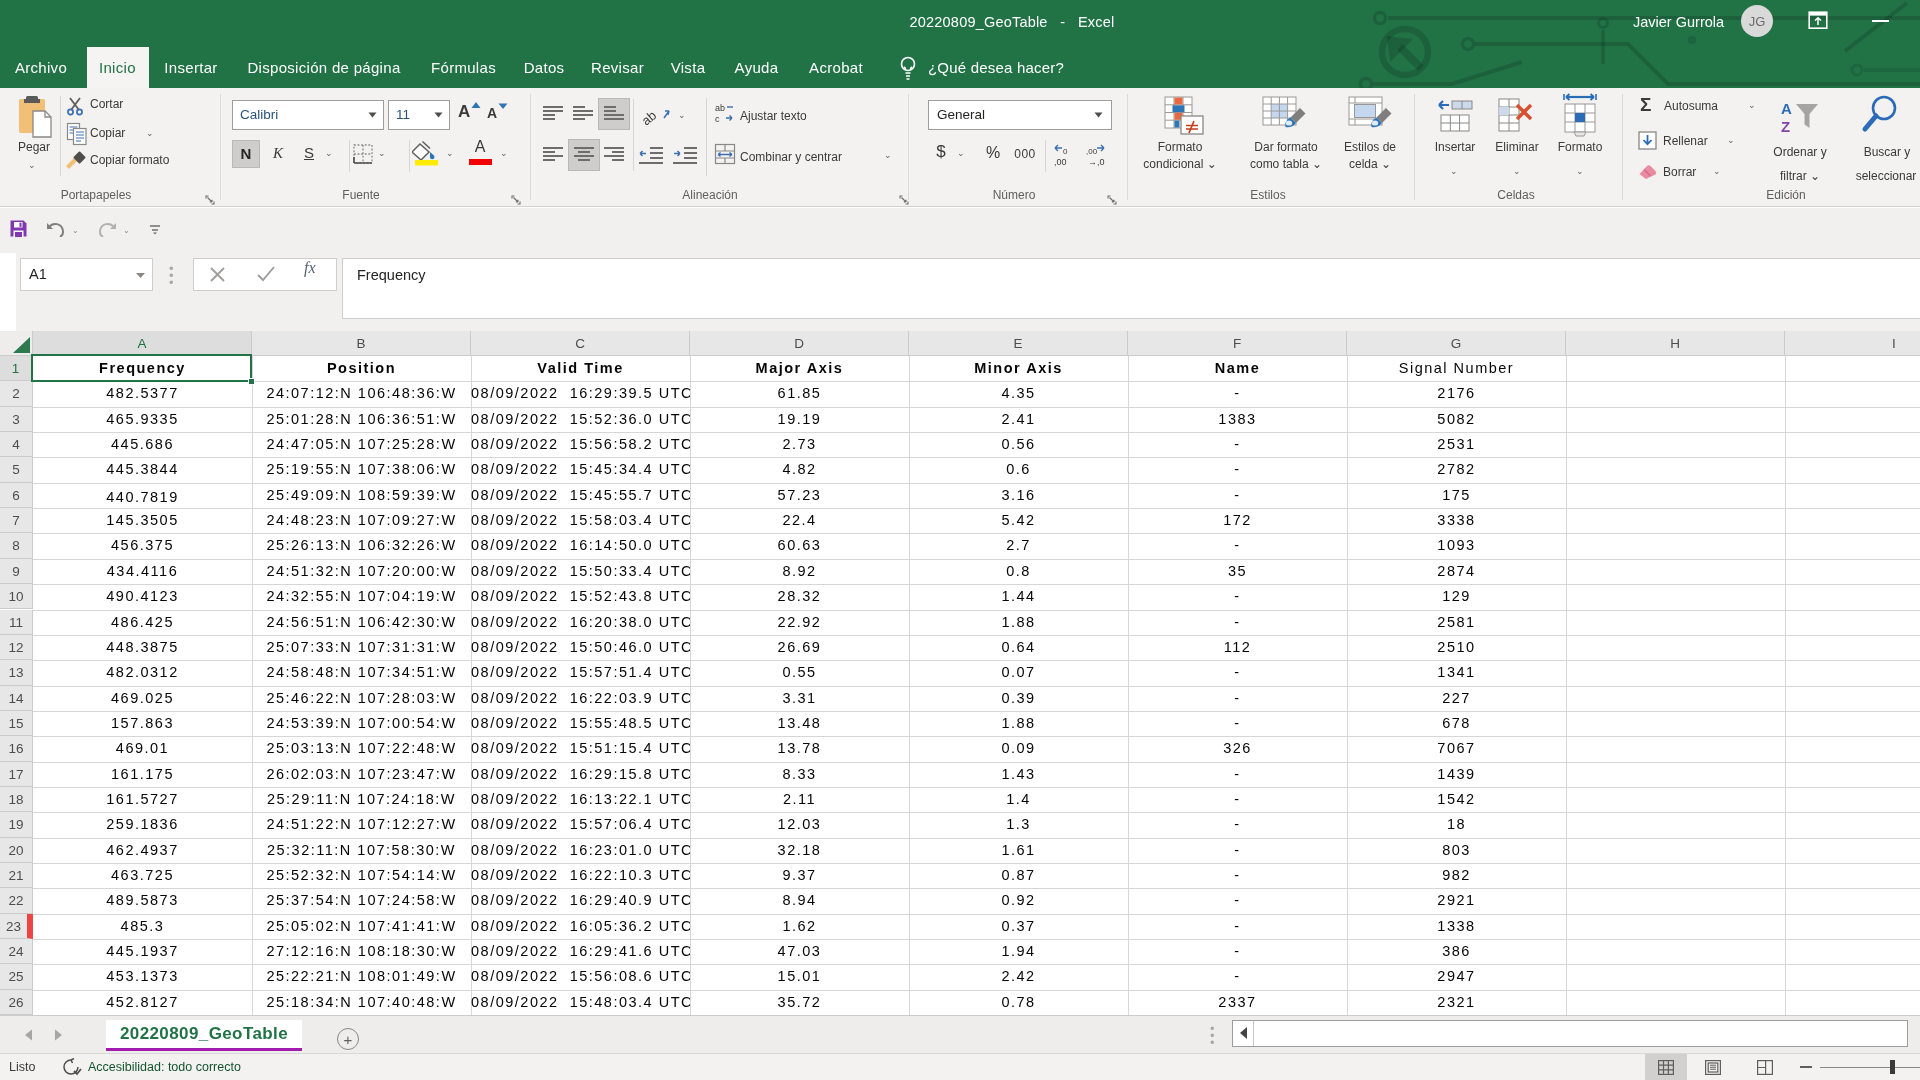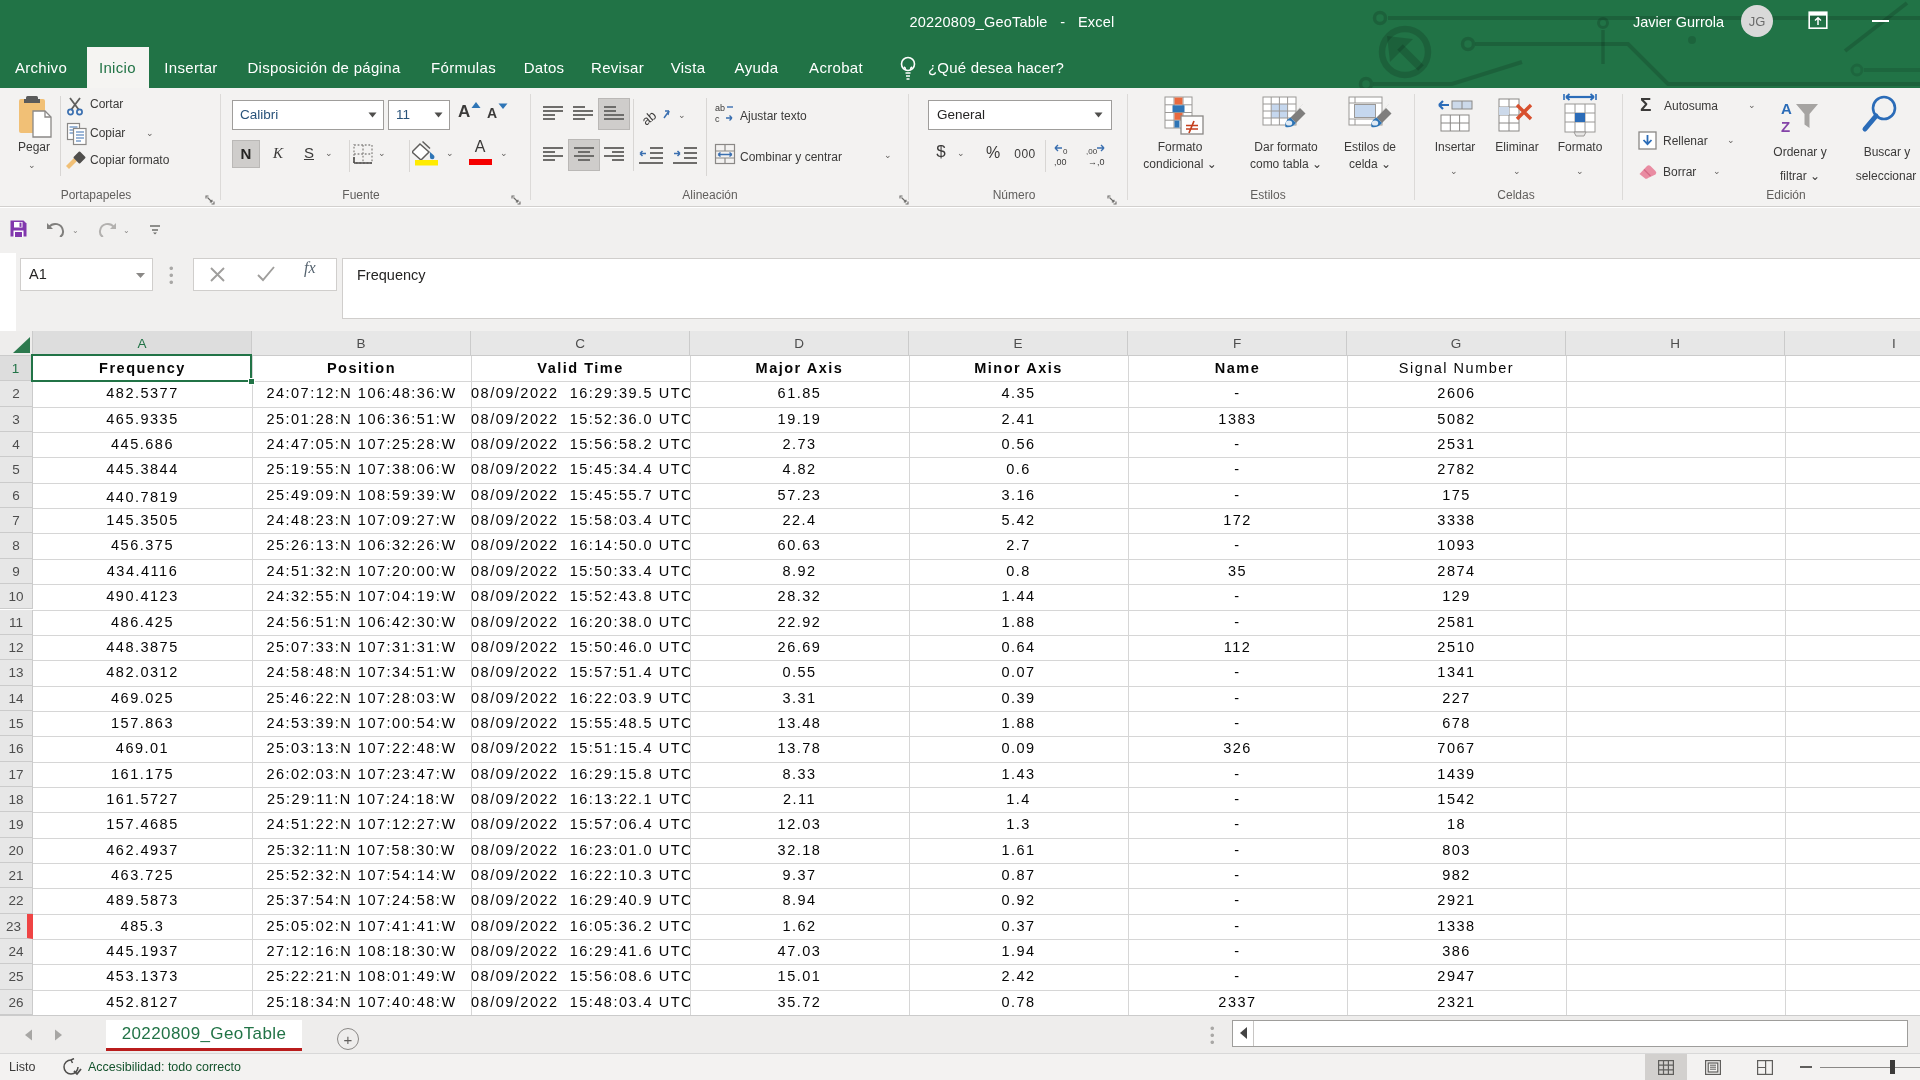--- a/index.html
+++ b/index.html
@@ -478,21 +478,21 @@
 <div class="cell" style="left:690px;top:25px;width:219px;height:25.35px;font-weight:bold">Major Axis</div>
 <div class="cell" style="left:909px;top:25px;width:219px;height:25.35px;font-weight:bold">Minor Axis</div>
 <div class="cell" style="left:1128px;top:25px;width:219px;height:25.35px;font-weight:bold">Name</div>
 <div class="cell" style="left:1347px;top:25px;width:219px;height:25.35px;font-weight:normal">Signal Number</div>
 <div class="cell" style="left:33px;top:50.35px;width:219px;height:25.35px;line-height:25.35px">482.5377</div>
 <div class="cell" style="left:252px;top:50.35px;width:219px;height:25.35px;line-height:25.35px">24:07:12:N 106:48:36:W</div>
 <div class="cell" style="left:471px;top:50.35px;width:219px;height:25.35px;line-height:25.35px">08/09/2022  16:29:39.5 UTC</div>
 <div class="cell" style="left:690px;top:50.35px;width:219px;height:25.35px;line-height:25.35px">61.85</div>
 <div class="cell" style="left:909px;top:50.35px;width:219px;height:25.35px;line-height:25.35px">4.35</div>
 <div class="cell" style="left:1128px;top:50.35px;width:219px;height:25.35px;line-height:25.35px">-</div>
-<div class="cell" style="left:1347px;top:50.35px;width:219px;height:25.35px;line-height:25.35px">2606</div>
+<div class="cell" style="left:1347px;top:50.35px;width:219px;height:25.35px;line-height:25.35px">2176</div>
 <div class="cell" style="left:33px;top:75.70px;width:219px;height:25.35px;line-height:25.35px">465.9335</div>
 <div class="cell" style="left:252px;top:75.70px;width:219px;height:25.35px;line-height:25.35px">25:01:28:N 106:36:51:W</div>
 <div class="cell" style="left:471px;top:75.70px;width:219px;height:25.35px;line-height:25.35px">08/09/2022  15:52:36.0 UTC</div>
 <div class="cell" style="left:690px;top:75.70px;width:219px;height:25.35px;line-height:25.35px">19.19</div>
 <div class="cell" style="left:909px;top:75.70px;width:219px;height:25.35px;line-height:25.35px">2.41</div>
 <div class="cell" style="left:1128px;top:75.70px;width:219px;height:25.35px;line-height:25.35px">1383</div>
 <div class="cell" style="left:1347px;top:75.70px;width:219px;height:25.35px;line-height:25.35px">5082</div>
 <div class="cell" style="left:33px;top:101.05px;width:219px;height:25.35px;line-height:25.35px">445.686</div>
 <div class="cell" style="left:252px;top:101.05px;width:219px;height:25.35px;line-height:25.35px">24:47:05:N 107:25:28:W</div>
 <div class="cell" style="left:471px;top:101.05px;width:219px;height:25.35px;line-height:25.35px">08/09/2022  15:56:58.2 UTC</div>
@@ -591,21 +591,21 @@
 <div class="cell" style="left:909px;top:430.60px;width:219px;height:25.35px;line-height:25.35px">1.43</div>
 <div class="cell" style="left:1128px;top:430.60px;width:219px;height:25.35px;line-height:25.35px">-</div>
 <div class="cell" style="left:1347px;top:430.60px;width:219px;height:25.35px;line-height:25.35px">1439</div>
 <div class="cell" style="left:33px;top:455.95px;width:219px;height:25.35px;line-height:25.35px">161.5727</div>
 <div class="cell" style="left:252px;top:455.95px;width:219px;height:25.35px;line-height:25.35px">25:29:11:N 107:24:18:W</div>
 <div class="cell" style="left:471px;top:455.95px;width:219px;height:25.35px;line-height:25.35px">08/09/2022  16:13:22.1 UTC</div>
 <div class="cell" style="left:690px;top:455.95px;width:219px;height:25.35px;line-height:25.35px">2.11</div>
 <div class="cell" style="left:909px;top:455.95px;width:219px;height:25.35px;line-height:25.35px">1.4</div>
 <div class="cell" style="left:1128px;top:455.95px;width:219px;height:25.35px;line-height:25.35px">-</div>
 <div class="cell" style="left:1347px;top:455.95px;width:219px;height:25.35px;line-height:25.35px">1542</div>
-<div class="cell" style="left:33px;top:481.30px;width:219px;height:25.35px;line-height:25.35px">157.4685</div>
+<div class="cell" style="left:33px;top:481.30px;width:219px;height:25.35px;line-height:25.35px">259.1836</div>
 <div class="cell" style="left:252px;top:481.30px;width:219px;height:25.35px;line-height:25.35px">24:51:22:N 107:12:27:W</div>
 <div class="cell" style="left:471px;top:481.30px;width:219px;height:25.35px;line-height:25.35px">08/09/2022  15:57:06.4 UTC</div>
 <div class="cell" style="left:690px;top:481.30px;width:219px;height:25.35px;line-height:25.35px">12.03</div>
 <div class="cell" style="left:909px;top:481.30px;width:219px;height:25.35px;line-height:25.35px">1.3</div>
 <div class="cell" style="left:1128px;top:481.30px;width:219px;height:25.35px;line-height:25.35px">-</div>
 <div class="cell" style="left:1347px;top:481.30px;width:219px;height:25.35px;line-height:25.35px">18</div>
 <div class="cell" style="left:33px;top:506.65px;width:219px;height:25.35px;line-height:25.35px">462.4937</div>
 <div class="cell" style="left:252px;top:506.65px;width:219px;height:25.35px;line-height:25.35px">25:32:11:N 107:58:30:W</div>
 <div class="cell" style="left:471px;top:506.65px;width:219px;height:25.35px;line-height:25.35px">08/09/2022  16:23:01.0 UTC</div>
 <div class="cell" style="left:690px;top:506.65px;width:219px;height:25.35px;line-height:25.35px">32.18</div>
@@ -657,21 +657,21 @@
 <div class="abs" style="left:31px;top:23px;width:221px;height:28px;border:2px solid #217346"></div>
 <div class="abs" style="left:248px;top:47px;width:7px;height:7px;background:#217346;border:1px solid #fff"></div>
 </div>
 <div class="abs" style="left:0;top:1015px;width:1920px;height:38px;background:#eeedec;border-top:1px solid #cbcbcb">
 <svg class="abs" style="left:23px;top:13px" width="10" height="12" viewBox="0 0 10 12">
       <path d="M9 0.5 L2 6 L9 11.5 z" fill="#a7a6a4"></path>
     </svg>
 <svg class="abs" style="left:54px;top:13px" width="10" height="12" viewBox="0 0 10 12">
       <path d="M1 0.5 L8 6 L1 11.5 z" fill="#a7a6a4"></path>
     </svg>
-<div class="abs" style="left:106px;top:4px;width:196px;height:31px;background:#fff;border-bottom:3px solid #b91c1c;display:flex;align-items:center;justify-content:center;color:#217346;font-weight:normal;font-size:17px;letter-spacing:0.4px">20220809_GeoTable</div>
+<div class="abs" style="left:106px;top:4px;width:196px;height:31px;background:#fff;border-bottom:3px solid #a21caf;display:flex;align-items:center;justify-content:center;color:#217346;font-weight:bold;font-size:17px;letter-spacing:0.4px">20220809_GeoTable</div>
 <div class="abs ctr" style="left:337px;top:12px;width:22px;height:22px;border:1px solid #8a8886;border-radius:50%;color:#605e5c;font-size:15px;line-height:1">+</div>
 <div style="position:absolute;left:1210px;top:9px;width:6px;height:22px;color:#a9a8a6;font-size:13px;line-height:7px">•<br>•<br>•</div>
 <div class="abs" style="left:1232px;top:4px;width:676px;height:27px;background:#fff;border:1px solid #9e9d9b"></div>
 <svg class="abs" style="left:1239px;top:11px" width="9" height="12" viewBox="0 0 9 12">
       <path d="M8 0 L1 6 L8 12 z" fill="#444"></path>
     </svg>
 <div class="abs" style="left:1253px;top:5px;width:1px;height:25px;background:#c8c6c4"></div>
 </div>
 <div class="abs" style="left:0;top:1053px;width:1920px;height:27px;background:#f3f2f1;border-top:1px solid #d8d8d8">
 <div style="position:absolute;left:9px;top:0;height:26px;display:flex;align-items:center;font-size:12.5px;color:#3b3a39">Listo</div>

